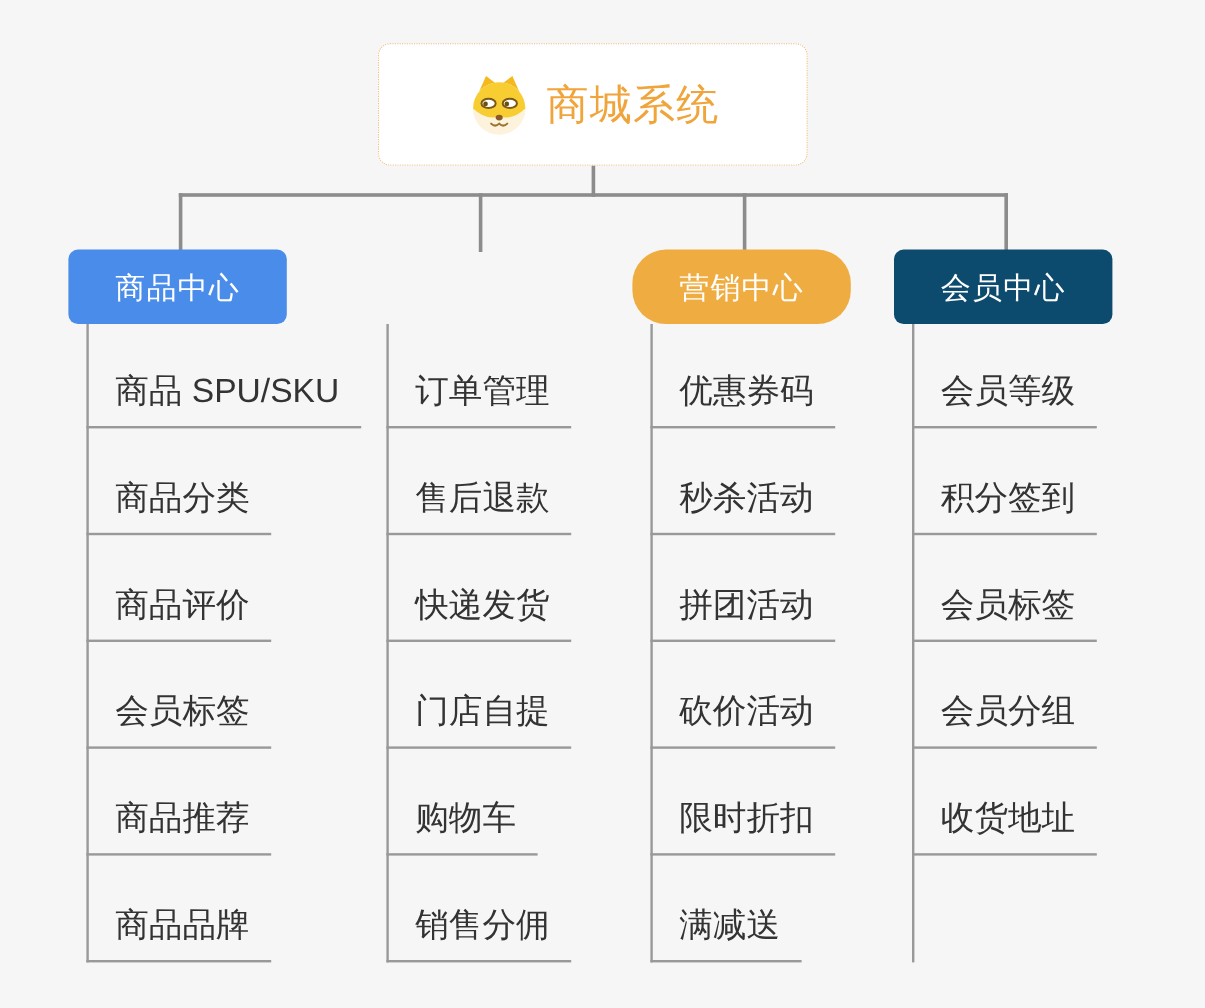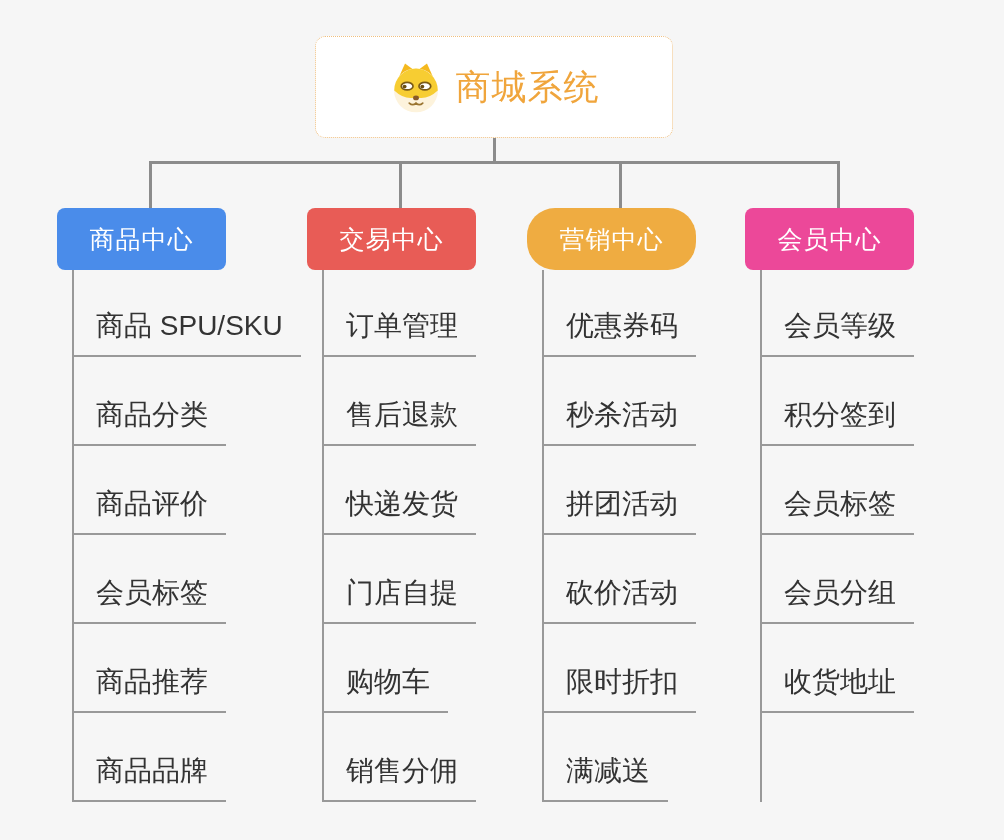--- a/index.html
+++ b/index.html
@@ -43,21 +43,21 @@
   .drop  { top: 161px; width: 3px; height: 49px; }
   .drop-1 { left: 149px; }
   .drop-2 { left: 399px; }
   .drop-3 { left: 619px; }
   .drop-4 { left: 837px; }
 
   
   .branch-node {
     position: absolute;
     top: 208px;
-    width: 169px; height: 62px;
+    width: 182px; height: 62px;
     border-radius: 8px;
     color: #ffffff;
     font-size: 25px;
     display: flex;
     align-items: center;
     justify-content: center;
     letter-spacing: 1px;
   }
   .bn-1 { left: 57px; }
   .bn-2 { left: 307px; }
@@ -118,23 +118,22 @@
       <circle cx="18.5" cy="31.5" r="2.3" fill="#6b4e12"></circle>
       <ellipse cx="42.5" cy="31" rx="7" ry="4.5" fill="#ffffff" stroke="#7A5A16" stroke-width="2"></ellipse>
       <circle cx="39.5" cy="31.5" r="2.3" fill="#6b4e12"></circle>
       <ellipse cx="32" cy="45" rx="3.5" ry="2.8" fill="#8a5a28"></ellipse>
       <path d="M24 51 Q28 55 32 51 Q36 55 40 51" stroke="#9a7430" stroke-width="2" fill="none" stroke-linecap="round"></path>
     </svg>
     <span class="root-title" style="color: rgb(240, 165, 60);">商城系统</span>
   </div>
 
   <div class="branch-node bn-1" style="background-color: rgb(74, 140, 234);">商品中心</div>
-  <div class="branch-node bn-2" style="background-color: rgb(232, 92, 86);">交易中心</div>
   <div class="branch-node bn-3" style="background-color: rgb(239, 172, 65); border-radius: 28px;">营销中心</div>
-  <div class="branch-node bn-4" style="background-color: #ec4899;">会员中心</div>
+  <div class="branch-node bn-4" style="background-color: #0c4a6e;">会员中心</div>
 
   <div class="leaf-col lc-1">
     <div class="leaf">
         <span class="leaf-label">商品 SPU/SKU</span>
       </div>
     <div class="leaf">
         <span class="leaf-label">商品分类</span>
       </div>
     <div class="leaf">
         <span class="leaf-label">商品评价</span>

